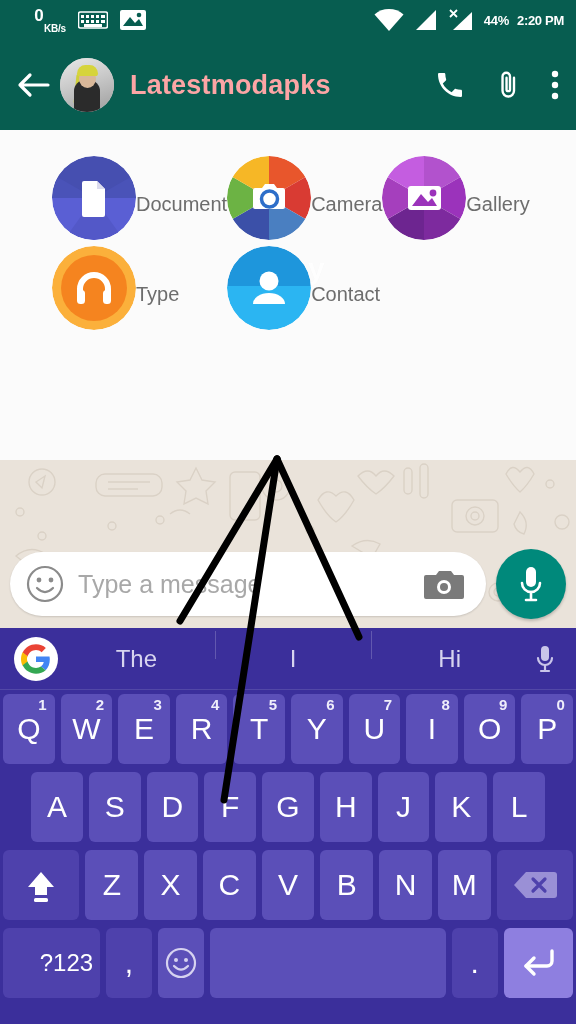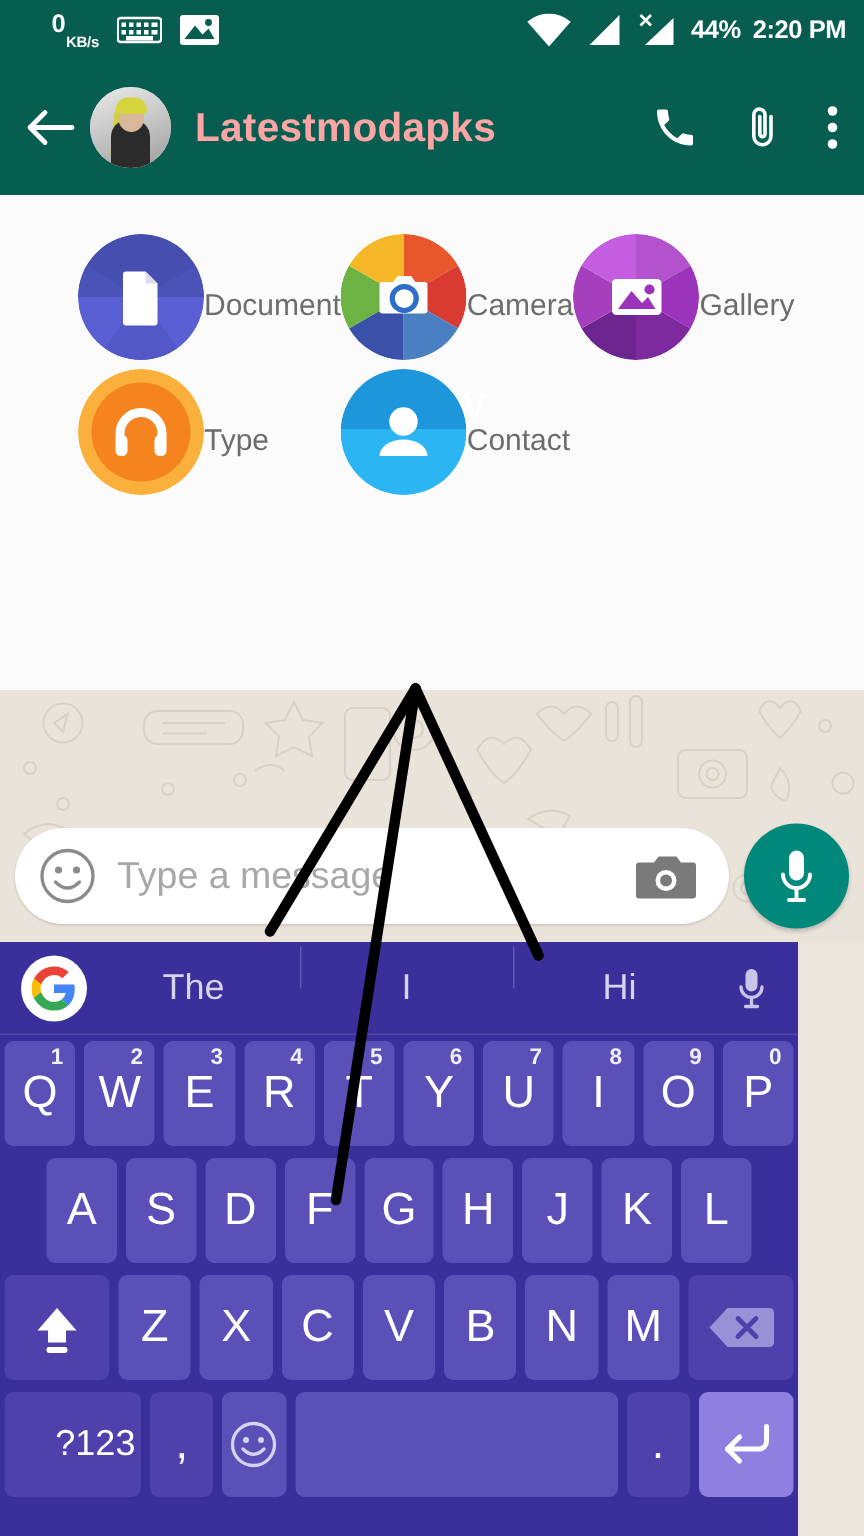--- a/index.html
+++ b/index.html
@@ -17,21 +17,21 @@
     position:absolute; top:0; left:0; width:576px; height:40px;
     background:#075D50; color:#fff;
     display:flex; align-items:center; padding:0 12px;
   }
   .sb-left { display:flex; align-items:center; gap:12px; }
   .netspeed { display:flex; flex-direction:column; align-items:center; line-height:1; }
   .netspeed .n { font-size:17px; font-weight:bold; }
   .netspeed .u { font-size:10px; font-weight:bold; letter-spacing:-.2px;padding-left:32px; }
   .sb-ico { display:flex; align-items:center; }
   .sb-right { margin-left:auto; display:flex; align-items:center; gap:8px; }
-  .sb-text { font-size:17px; font-weight:bold; letter-spacing:-.3px; }
+  .sb-text { font-size:13px; font-weight:bold; letter-spacing:-.3px; }
 
   
   .appbar {
     position:absolute; top:40px; left:0; width:576px; height:90px;
     background:#075D50; display:flex; align-items:center; padding:0 16px;
   }
   .backarrow { width:34px; height:34px; flex:none; }
   .avatar {
     width:54px; height:54px; border-radius:50%; margin-left:10px; flex:none;
     overflow:hidden; position:relative; background:#d8d8d8;
@@ -98,21 +98,21 @@
   .placeholder { flex:1; margin-left:14px; font-size:25px; color:#a8a8a8; }
   .cam-ic { width:42px; height:34px; flex:none; margin-right:4px; }
   .mic-btn {
     width:70px; height:70px; border-radius:50%; background:#00897B;
     margin-left:10px; flex:none; display:flex; align-items:center; justify-content:center;
     box-shadow:0 2px 3px rgba(0,0,0,.2);
   }
 
   
   .keyboard {
-    position:absolute; top:628px; left:0; width:532px; height:396px;
+    position:absolute; top:628px; left:0; width:576px; height:396px;
     background:#3B2F9B;
   }
   .suggest {
     height:62px; display:flex; align-items:center; padding:0 14px;
     border-bottom:1px solid rgba(255,255,255,.12);
   }
   .g-logo { width:44px; height:44px; border-radius:50%; background:#fff; flex:none;
     display:flex; align-items:center; justify-content:center; }
   .sugg-list { flex:1; display:flex; align-items:center; }
   .sugg { flex:1; text-align:center; color:#d7d4ef; font-size:24px; position:relative; }

